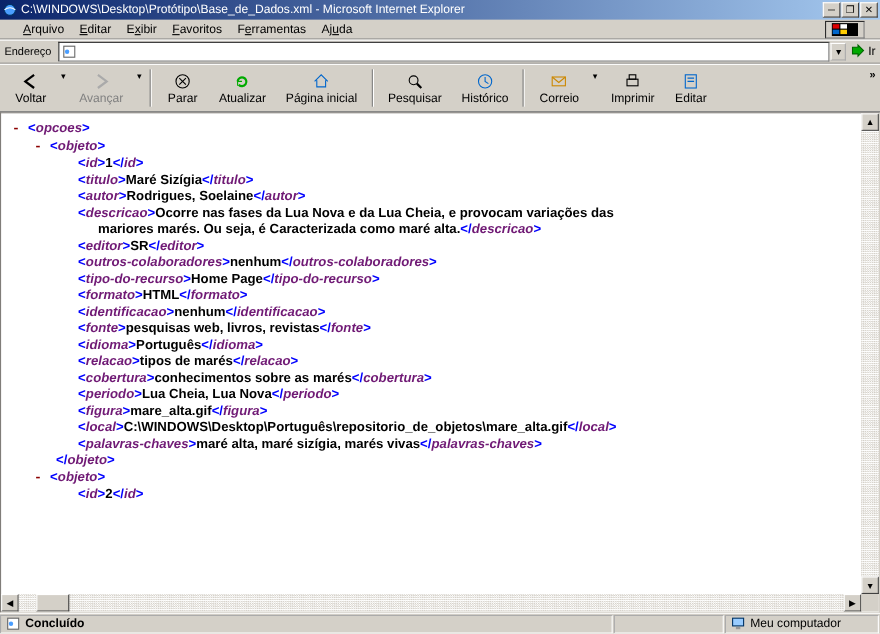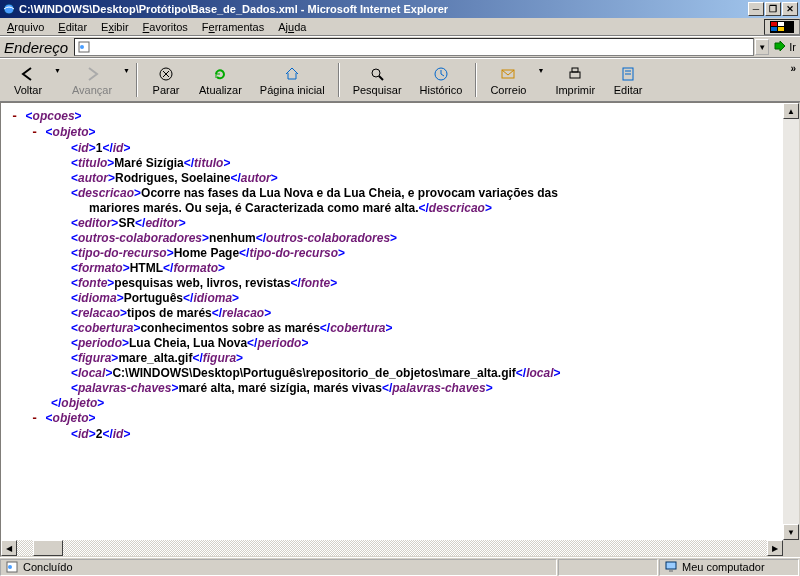--- a/index.html
+++ b/index.html
@@ -1,27 +1,27 @@
 <!DOCTYPE html>
 <html><head>
 <meta charset="utf-8">
 <style>
 * { box-sizing: border-box; margin: 0; padding: 0; }
 body { font-family: Tahoma, Arial, sans-serif; font-size: 11px; background: #d4d0c8; width: 800px; height: 576px; overflow: hidden; position: relative; }
-.titlebar { background: linear-gradient(to right, #0a246a, #a6caf0); color: #fff; height: 18px; display: flex; align-items: center; padding: 4px 2px; font-weight: bold; font-size: 11px; }
+.titlebar { background: linear-gradient(to right, #0a246a, #a6caf0); color: #fff; height: 18px; display: flex; align-items: center; padding: 4px 2px; font-weight: normal; font-size: 11px; }
 .titlebar-icon { width: 14px; height: 14px; margin-right: 3px; display: flex; align-items: center; justify-content: center; }
 .titlebar-text { flex: 1; }
 .win-controls { display: flex; gap: 1px; }
 .win-btn { width: 16px; height: 14px; background: #d4d0c8; border: 1px solid; border-color: #fff #404040 #404040 #fff; display: flex; align-items: center; justify-content: center; font-size: 9px; cursor: pointer; font-family: Marlett, Arial; color: #000; }
-.menubar { background: #d4d0c8; height: 18px; display: flex; align-items: center; padding: 1px 0; border-bottom: 1px solid #808080; font-size: 11px; }
+.menubar { background: #d4d0c8; height: 18px; display: flex; align-items: center; padding: 1px 14px; border-bottom: 1px solid #808080; font-size: 11px; }
 .menu-item { padding: 1px 7px; cursor: pointer; }
 .menu-underline { text-decoration: underline; }
 .flag-box { margin-left: auto; width: 36px; height: 16px; border: 1px inset #808080; display: flex; align-items: center; justify-content: center; }
 .addr-bar { background: #d4d0c8; height: 22px; display: flex; align-items: center; padding: 2px 4px; border-top: 1px solid #fff; border-bottom: 1px solid #808080; }
-.addr-label { margin-right: 6px; font-size: 15px; font-style: italic; }
+.addr-label { margin-right: 6px; font-size: 10px; }
 .addr-input-wrap { flex: 1; display: flex; align-items: center; background: #fff; border: 1px inset #808080; height: 18px; padding: 0 2px; }
 .addr-icon { width: 14px; height: 14px; margin-right: 3px; display:flex; align-items:center; justify-content:center; }
 .addr-input { flex: 1; border: none; outline: none; font-size: 11px; font-family: Tahoma; }
 .addr-dd { width: 14px; height: 16px; background: #d4d0c8; border: 1px outset #fff; display: flex; align-items: center; justify-content: center; cursor: pointer; margin-left: 1px; font-size: 8px; }
 .go-btn { display: flex; align-items: center; margin-left: 4px; cursor: pointer; gap: 2px; }
 .toolbar { background: #d4d0c8; height: 44px; display: flex; align-items: center; padding: 2px 4px; border-top: 1px solid #fff; border-bottom: 1px solid #808080; position: relative; }
 .tb-btn { display: flex; flex-direction: column; align-items: center; justify-content: center; padding: 2px 8px; cursor: pointer; border: 1px solid transparent; font-size: 11px; min-width: 48px; }
 .tb-btn.disabled { color: #808080; cursor: default; }
 .tb-icon { height: 18px; display: flex; align-items: center; justify-content: center; margin-bottom: 1px; }
 .tb-sep { width: 1px; height: 34px; border-left: 1px solid #808080; border-right: 1px solid #fff; margin: 0 4px; }
@@ -39,21 +39,21 @@
 .i3 { padding-left: 60px; }
 .i3w { padding-left: 78px; }
 .scroll-v { position: absolute; right: 0; top: 0; bottom: 16px; width: 16px; background: #d4d0c8; display: flex; flex-direction: column; }
 .scroll-h { position: absolute; left: 0; right: 16px; bottom: 0; height: 16px; background: #d4d0c8; display: flex; }
 .sc-btn { width: 16px; height: 16px; background: #d4d0c8; border: 1px solid; border-color: #fff #404040 #404040 #fff; display: flex; align-items: center; justify-content: center; font-size: 8px; cursor: pointer; }
 .sc-track { flex: 1; background: repeating-conic-gradient(#d4d0c8 0% 25%, #fff 0% 50%) 50% / 2px 2px; }
 .sc-corner { position: absolute; right: 0; bottom: 0; width: 16px; height: 16px; background: #d4d0c8; }
 .sc-thumb-h { position:absolute; left:16px; width:30px; height:16px; background:#d4d0c8; border:1px solid; border-color:#fff #404040 #404040 #fff; }
 .statusbar { background: #d4d0c8; height: 19px; display: flex; align-items: center; border-top: 1px solid #fff; font-size: 11px; }
 .status-pane { border: 1px inset #fff; height: 17px; display: flex; align-items: center; padding: 0 4px; margin-right: 1px; }
-.status-pane.main { flex: 1; }
+.status-pane.main { flex: 1; font-weight: bold; }
 .status-pane.mid { width: 100px; }
 .status-pane.right { width: 140px; }
 .sm-icon { width: 14px; height: 14px; margin-right: 4px; display:flex; align-items:center; justify-content:center; }
 </style>
 </head>
 <body>
 
 <div class="titlebar">
   <span class="titlebar-icon">
     <svg width="12" height="12" viewBox="0 0 12 12">
@@ -211,20 +211,21 @@
     <div id="xml-fields">
         <div class="xml-line i3"><span class="lt">&lt;</span><span class="tag">id</span><span class="lt">&gt;</span><span class="txt">1</span><span class="lt">&lt;/</span><span class="tag">id</span><span class="lt">&gt;</span></div>
         <div class="xml-line i3"><span class="lt">&lt;</span><span class="tag">titulo</span><span class="lt">&gt;</span><span class="txt">Maré Sizígia</span><span class="lt">&lt;/</span><span class="tag">titulo</span><span class="lt">&gt;</span></div>
         <div class="xml-line i3"><span class="lt">&lt;</span><span class="tag">autor</span><span class="lt">&gt;</span><span class="txt">Rodrigues, Soelaine</span><span class="lt">&lt;/</span><span class="tag">autor</span><span class="lt">&gt;</span></div>
         <div class="xml-line i3"><span class="lt">&lt;</span><span class="tag">descricao</span><span class="lt">&gt;</span><span class="txt">Ocorre nas fases da Lua Nova e da Lua Cheia, e provocam variações das</span></div>
         <div class="xml-line i3w"><span class="txt">mariores marés. Ou seja, é Caracterizada como maré alta.</span><span class="lt">&lt;/</span><span class="tag">descricao</span><span class="lt">&gt;</span></div>
         <div class="xml-line i3"><span class="lt">&lt;</span><span class="tag">editor</span><span class="lt">&gt;</span><span class="txt">SR</span><span class="lt">&lt;/</span><span class="tag">editor</span><span class="lt">&gt;</span></div>
         <div class="xml-line i3"><span class="lt">&lt;</span><span class="tag">outros-colaboradores</span><span class="lt">&gt;</span><span class="txt">nenhum</span><span class="lt">&lt;/</span><span class="tag">outros-colaboradores</span><span class="lt">&gt;</span></div>
         <div class="xml-line i3"><span class="lt">&lt;</span><span class="tag">tipo-do-recurso</span><span class="lt">&gt;</span><span class="txt">Home Page</span><span class="lt">&lt;/</span><span class="tag">tipo-do-recurso</span><span class="lt">&gt;</span></div>
         <div class="xml-line i3"><span class="lt">&lt;</span><span class="tag">formato</span><span class="lt">&gt;</span><span class="txt">HTML</span><span class="lt">&lt;/</span><span class="tag">formato</span><span class="lt">&gt;</span></div>
+        <div class="xml-line i3"><span class="lt">&lt;</span><span class="tag">identificacao</span><span class="lt">&gt;</span><span class="txt">nenhum</span><span class="lt">&lt;/</span><span class="tag">identificacao</span><span class="lt">&gt;</span></div>
         <div class="xml-line i3"><span class="lt">&lt;</span><span class="tag">fonte</span><span class="lt">&gt;</span><span class="txt">pesquisas web, livros, revistas</span><span class="lt">&lt;/</span><span class="tag">fonte</span><span class="lt">&gt;</span></div>
         <div class="xml-line i3"><span class="lt">&lt;</span><span class="tag">idioma</span><span class="lt">&gt;</span><span class="txt">Português</span><span class="lt">&lt;/</span><span class="tag">idioma</span><span class="lt">&gt;</span></div>
         <div class="xml-line i3"><span class="lt">&lt;</span><span class="tag">relacao</span><span class="lt">&gt;</span><span class="txt">tipos de marés</span><span class="lt">&lt;/</span><span class="tag">relacao</span><span class="lt">&gt;</span></div>
         <div class="xml-line i3"><span class="lt">&lt;</span><span class="tag">cobertura</span><span class="lt">&gt;</span><span class="txt">conhecimentos sobre as marés</span><span class="lt">&lt;/</span><span class="tag">cobertura</span><span class="lt">&gt;</span></div>
         <div class="xml-line i3"><span class="lt">&lt;</span><span class="tag">periodo</span><span class="lt">&gt;</span><span class="txt">Lua Cheia, Lua Nova</span><span class="lt">&lt;/</span><span class="tag">periodo</span><span class="lt">&gt;</span></div>
         <div class="xml-line i3"><span class="lt">&lt;</span><span class="tag">figura</span><span class="lt">&gt;</span><span class="txt">mare_alta.gif</span><span class="lt">&lt;/</span><span class="tag">figura</span><span class="lt">&gt;</span></div>
         <div class="xml-line i3"><span class="lt">&lt;</span><span class="tag">local</span><span class="lt">&gt;</span><span class="txt">C:\WINDOWS\Desktop\Português\repositorio_de_objetos\mare_alta.gif</span><span class="lt">&lt;/</span><span class="tag">local</span><span class="lt">&gt;</span></div>
         <div class="xml-line i3"><span class="lt">&lt;</span><span class="tag">palavras-chaves</span><span class="lt">&gt;</span><span class="txt">maré alta, maré sizígia, marés vivas</span><span class="lt">&lt;/</span><span class="tag">palavras-chaves</span><span class="lt">&gt;</span></div>
       </div>
     <div class="xml-line i2"><span class="lt">&lt;/</span><span class="tag">objeto</span><span class="lt">&gt;</span></div>

